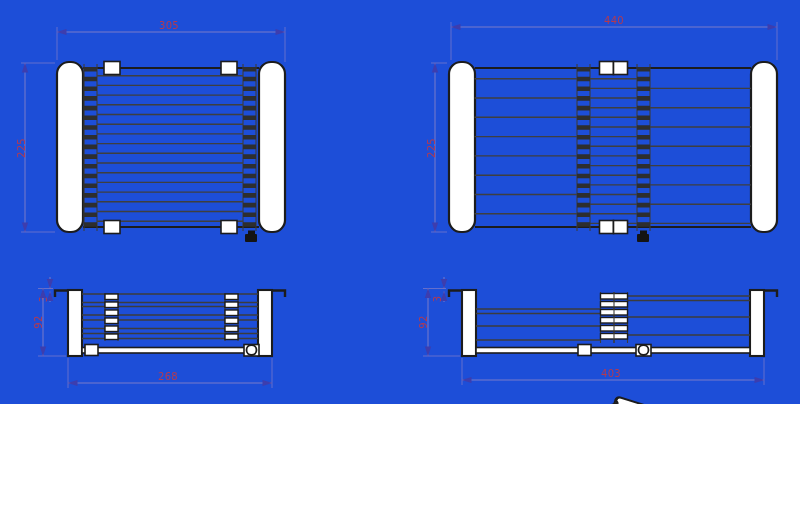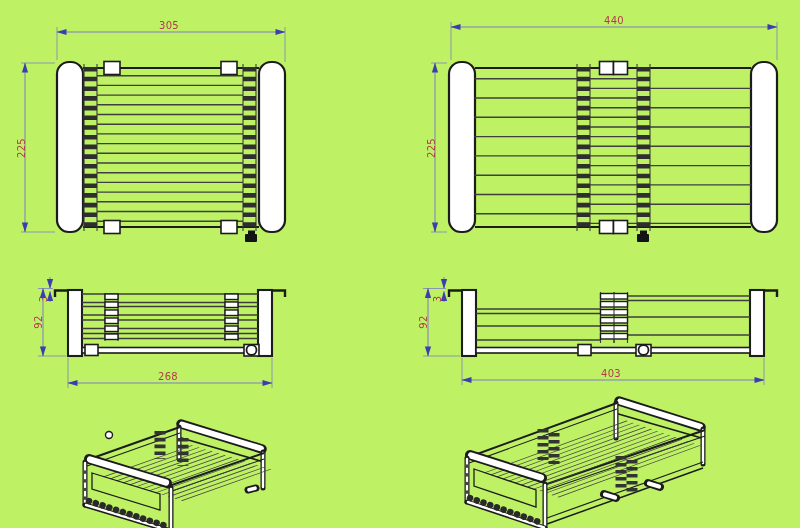--- a/index.html
+++ b/index.html
@@ -1,16 +1,16 @@
 <!DOCTYPE html>
 <html style="--outline: #1c1c1c; --wire: #3c3c3c; --dimension_line: #7a7ac9; --dimension_arrow: #3d3dae; --dimension_text: #b43a50;"><head>
 <meta charset="utf-8">
 <style>
   html,body{margin:0;padding:0;background:#fff;}
-  .canvas{position:relative;width:800px;height:528px;background:#bef264;overflow:hidden;
+  .canvas{position:relative;width:800px;height:404px;background:#1d4ed8;overflow:hidden;
           font-family:"DejaVu Sans",sans-serif;}
   svg{display:block;}
   
   .heavy{stroke:var(--outline);stroke-width:2.2;fill:#fff;stroke-linejoin:round;}
   .plate{stroke:var(--outline);stroke-width:2.1;fill:#fff;}
   .lip{stroke:var(--outline);stroke-width:2.4;fill:none;stroke-linejoin:miter;}
   .mid{stroke:var(--outline);stroke-width:1.8;fill:none;}
   .thin{stroke:var(--wire);stroke-width:1.1;fill:none;}
   .bar{stroke:var(--wire);stroke-width:1.4;fill:none;}
   .clip{fill:#fff;stroke:var(--outline);stroke-width:1.6;}

